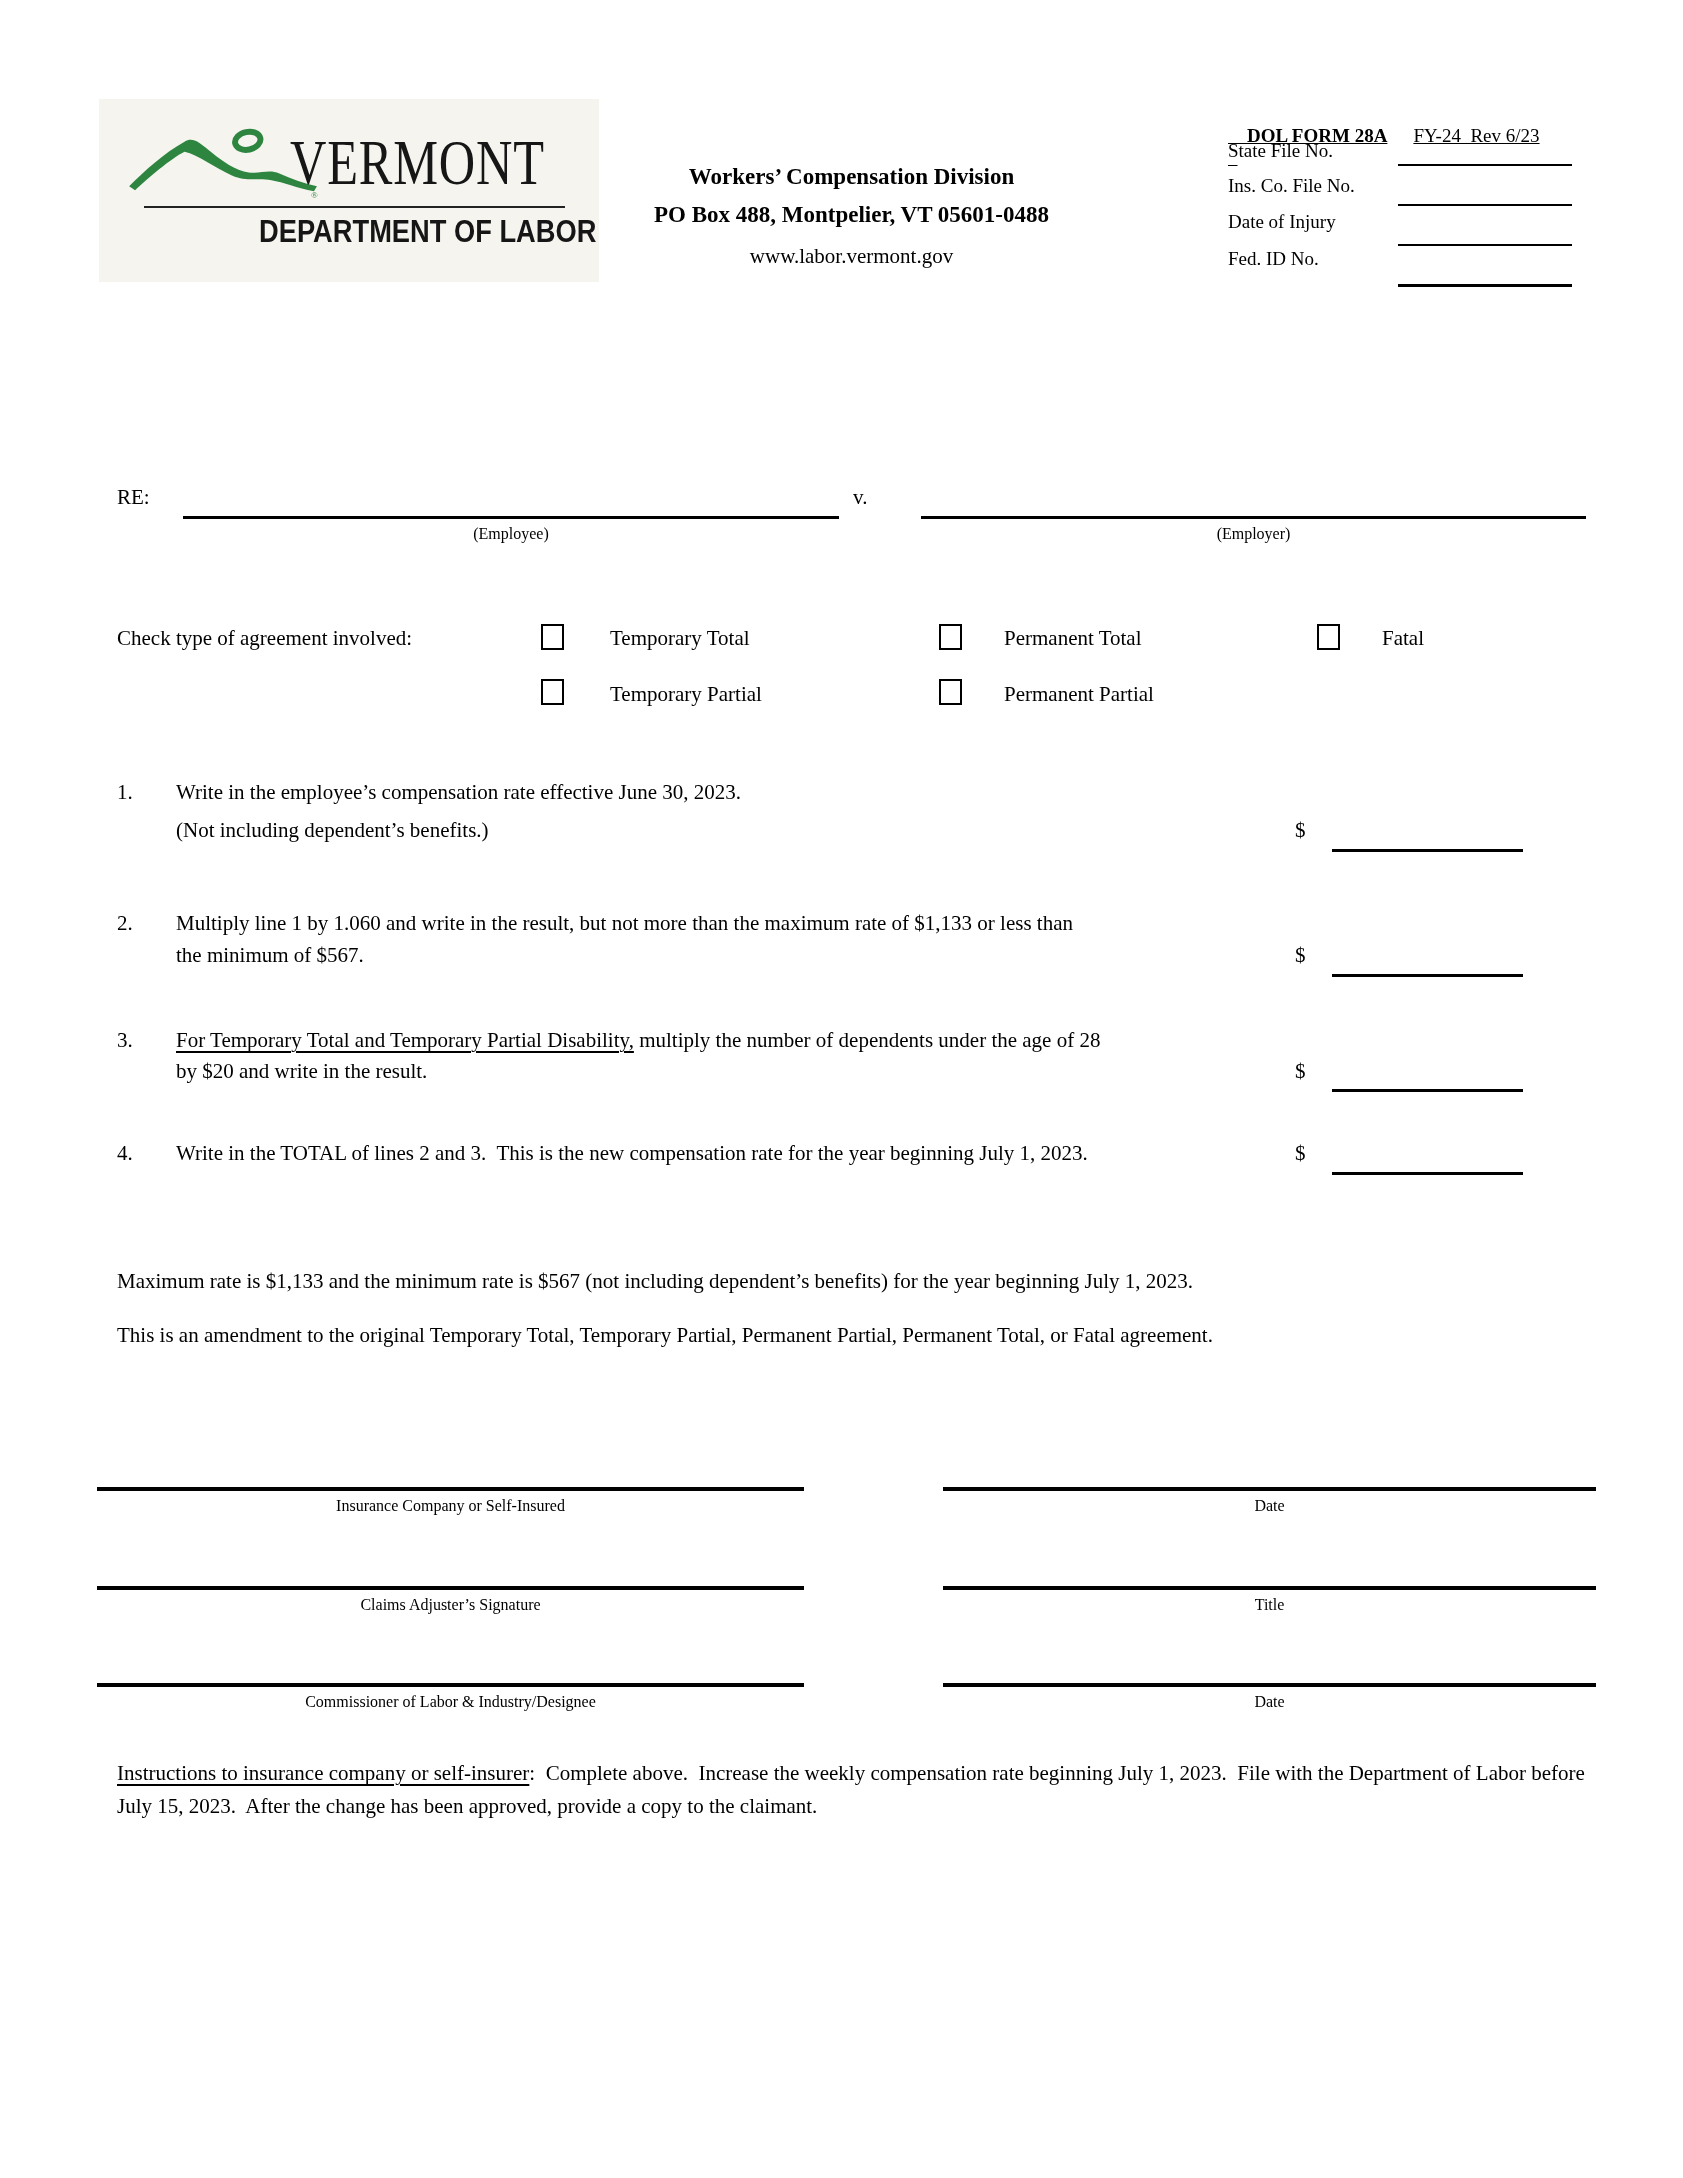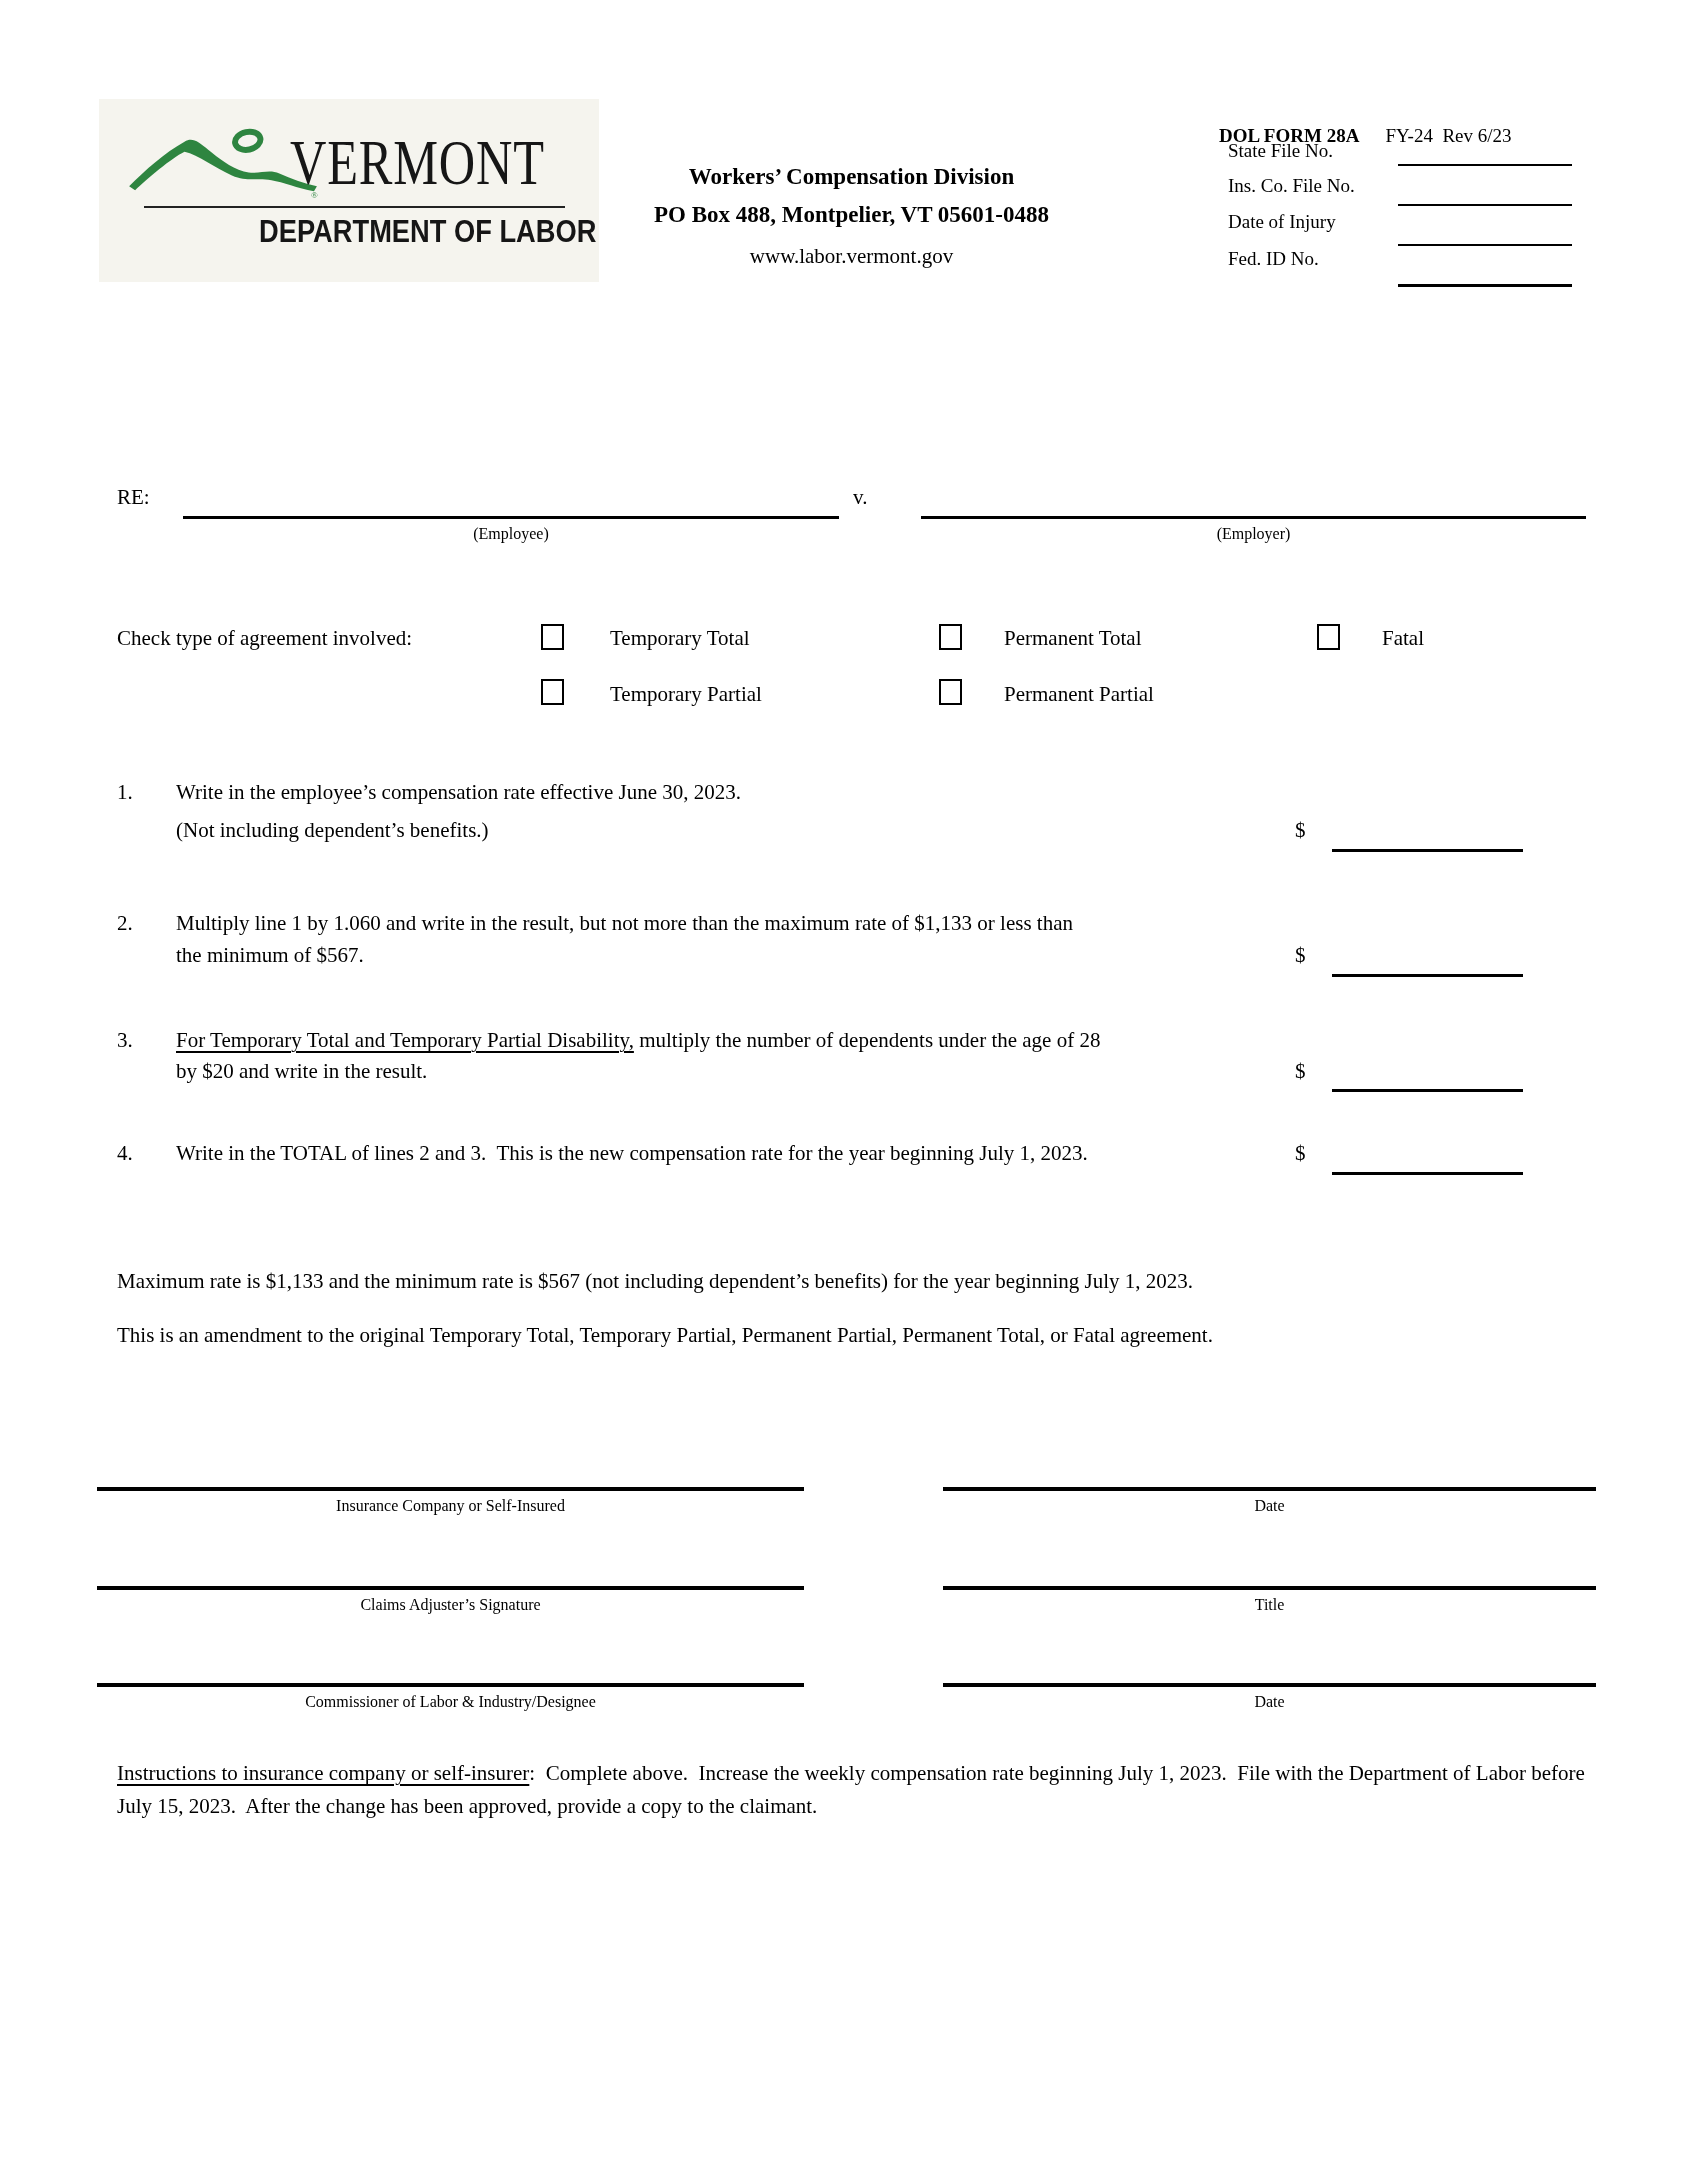--- a/index.html
+++ b/index.html
@@ -56,21 +56,21 @@
     <div class="logo-rule"></div>
     <div class="logo-dept">DEPARTMENT OF LABOR</div>
   </div>
 
   <div class="center-head">
     <div class="l1">Workers’ Compensation Division</div>
     <div class="l2">PO Box 488, Montpelier, VT 05601-0488</div>
     <div class="l3">www.labor.vermont.gov</div>
   </div>
 
-  <div class="abs hdr-label" style="left:1200px; top:103px; white-space:pre;">
+  <div class="abs hdr-label" style="left:1228px; top:103px; white-space:pre;text-decoration:underline;">
     <span class="b">DOL FORM 28A</span><span style="display:inline-block; width:26px;"></span><span>FY-24  Rev 6/23</span>
   </div>
 
   <div class="abs hdr-label" style="left:1228px; top:140px;">State File No.</div>
   <div class="rule2" style="left:1398px; top:164px; width:174px;"></div>
 
   <div class="abs hdr-label" style="left:1228px; top:175px;">Ins. Co. File No.</div>
   <div class="rule2" style="left:1398px; top:204px; width:174px;"></div>
 
   <div class="abs hdr-label" style="left:1228px; top:211px;">Date of Injury</div>

